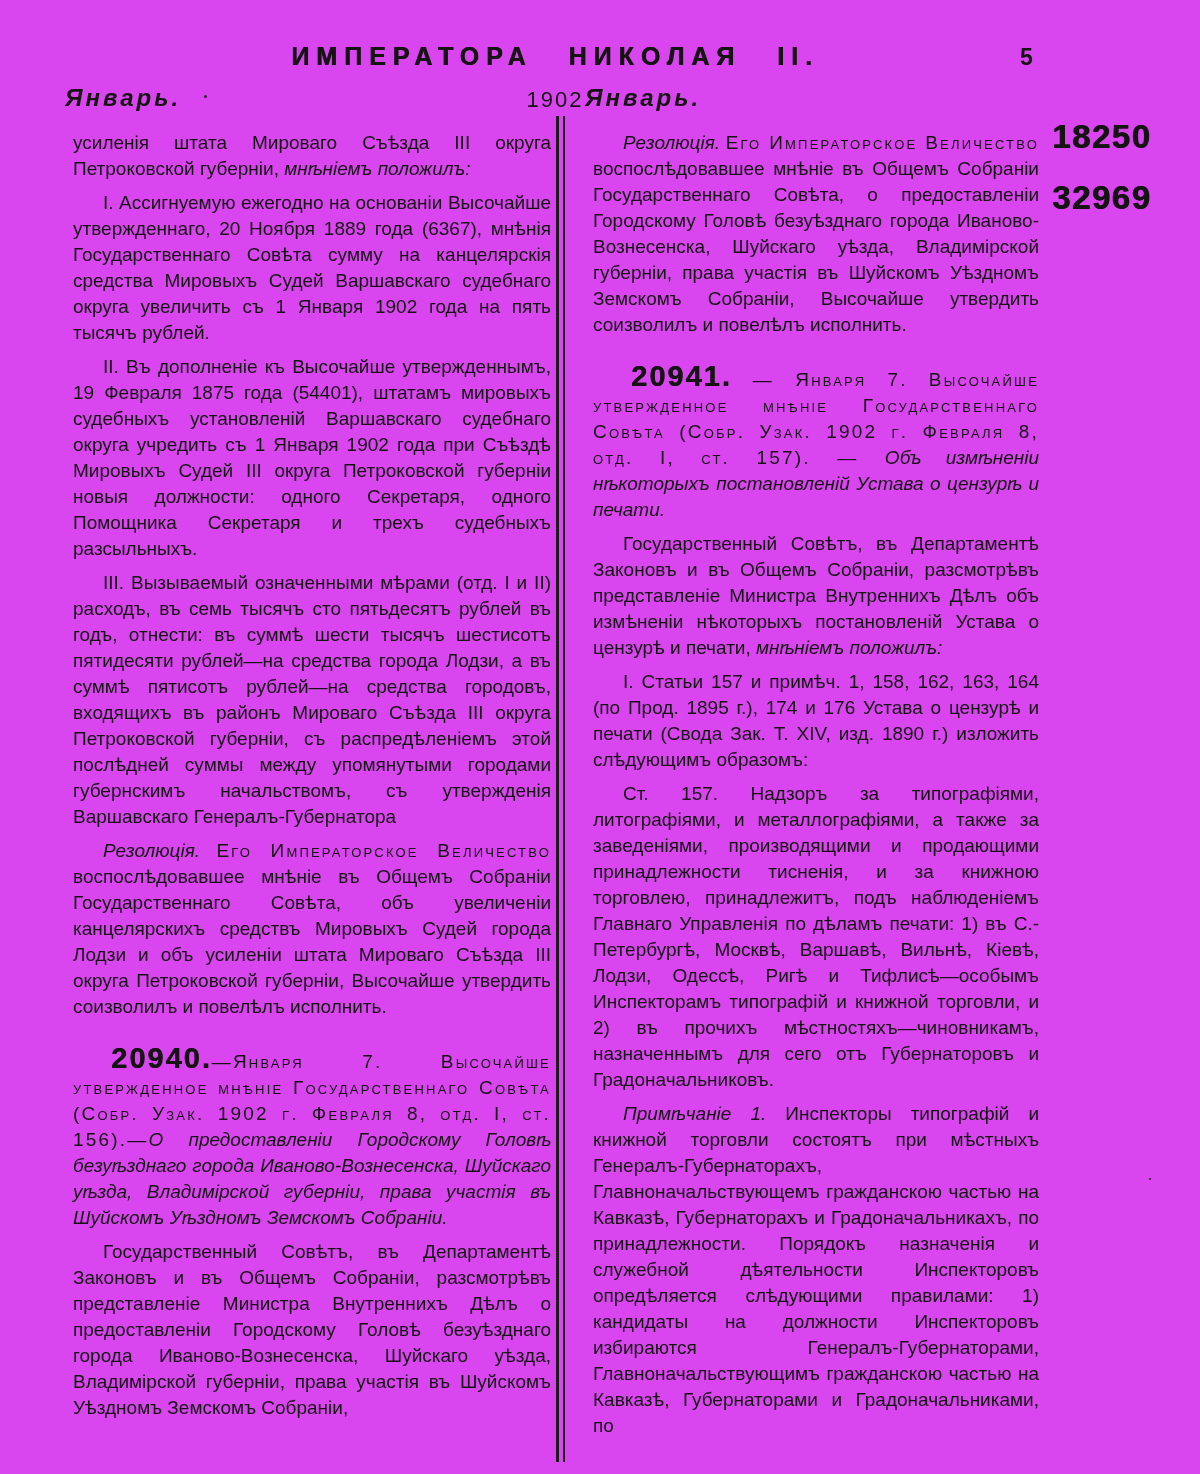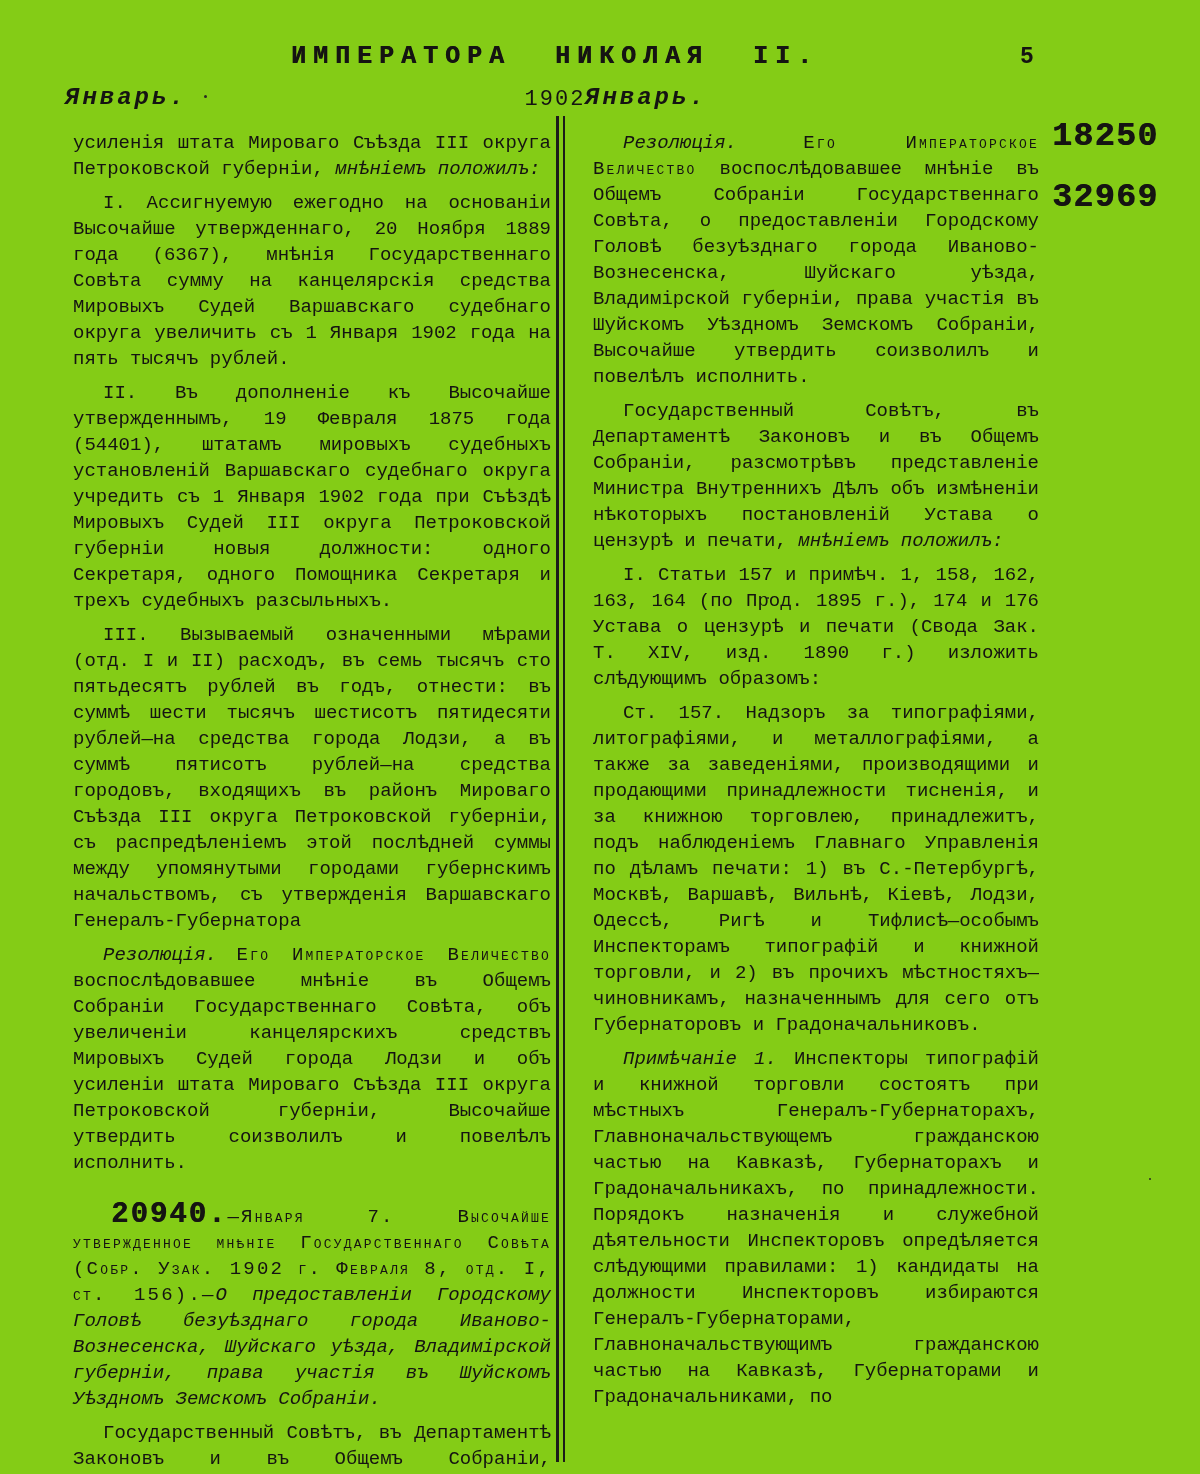--- a/index.html
+++ b/index.html
@@ -1,21 +1,21 @@
 <!DOCTYPE html>
 <html><head>
 <meta charset="utf-8">
 <style>
   html, body { margin:0; padding:0; background:#e8e8e4; }
   .page {
     position: relative;
     width: 1200px;
     height: 1474px;
-    background: #84cc16;
-    font-family: Liberation Mono, monospace;
+    background: #d946ef;
+    font-family: Liberation Sans, sans-serif;
     color: #151412;
     overflow: hidden;
   }
   
   .page-title {
     position: absolute;
     top: 42px; left: 65px; width: 980px;
     text-align: center;
     font-size: 25px; font-weight: bold;
     letter-spacing: 7px; word-spacing: 22px;
@@ -115,20 +115,21 @@
       <p class="para continuation"><span class="seg-regular">усиленія штата Мироваго Съѣзда III округа Петроковской губерніи, </span><span class="seg-italic">мнѣніемъ положилъ:</span></p>
       <p class="para body"><span class="seg-regular">I. Ассигнуемую ежегодно на основаніи Высочайше утвержденнаго, 20 Ноября 1889 года (6367), мнѣнія Государственнаго Совѣта сумму на канцелярскія средства Мировыхъ Судей Варшавскаго судебнаго округа увеличить съ 1 Января 1902 года на пять тысячъ рублей.</span></p>
       <p class="para body"><span class="seg-regular">II. Въ дополненіе къ Высочайше утвержденнымъ, 19 Февраля 1875 года (54401), штатамъ мировыхъ судебныхъ установленій Варшавскаго судебнаго округа учредить съ 1 Января 1902 года при Съѣздѣ Мировыхъ Судей III округа Петроковской губерніи новыя должности: одного Секретаря, одного Помощника Секретаря и трехъ судебныхъ разсыльныхъ.</span></p>
       <p class="para body"><span class="seg-regular">III. Вызываемый означенными мѣрами (отд. I и II) расходъ, въ семь тысячъ сто пятьдесятъ рублей въ годъ, отнести: въ суммѣ шести тысячъ шестисотъ пятидесяти рублей—на средства города Лодзи, а въ суммѣ пятисотъ рублей—на средства городовъ, входящихъ въ районъ Мироваго Съѣзда III округа Петроковской губерніи, съ распредѣленіемъ этой послѣдней суммы между упомянутыми городами губернскимъ начальствомъ, съ утвержденія Варшавскаго Генералъ-Губернатора</span></p>
       <p class="para body"><span class="seg-italic">Резолюція. </span><span class="seg-smallcaps">Его Императорское Величество</span><span class="seg-regular"> воспослѣдовавшее мнѣніе въ Общемъ Собраніи Государственнаго Совѣта, объ увеличеніи канцелярскихъ средствъ Мировыхъ Судей города Лодзи и объ усиленіи штата Мироваго Съѣзда III округа Петроковской губерніи, Высочайше утвердить соизволилъ и повелѣлъ исполнить.</span></p>
       <p class="para entry"><span class="seg-number">20940.</span><span class="seg-smallcaps">—Января 7. Высочайше утвержденное мнѣніе Государственнаго Совѣта (Собр. Узак. 1902 г. Февраля 8, отд. I, ст. 156).—</span><span class="seg-italic">О предоставленіи Городскому Головѣ безуѣзднаго города Иваново-Вознесенска, Шуйскаго уѣзда, Владимірской губерніи, права участія въ Шуйскомъ Уѣздномъ Земскомъ Собраніи.</span></p>
       <p class="para body"><span class="seg-regular">Государственный Совѣтъ, въ Департаментѣ Законовъ и въ Общемъ Собраніи, разсмотрѣвъ представленіе Министра Внутреннихъ Дѣлъ о предоставленіи Городскому Головѣ безуѣзднаго города Иваново-Вознесенска, Шуйскаго уѣзда, Владимірской губерніи, права участія въ Шуйскомъ Уѣздномъ Земскомъ Собраніи, </span></p>
     </div>
   <div class="col col-right">
       <p class="para body"><span class="seg-italic">Резолюція. </span><span class="seg-smallcaps">Его Императорское Величество</span><span class="seg-regular"> воспослѣдовавшее мнѣніе въ Общемъ Собраніи Государственнаго Совѣта, о предоставленіи Городскому Головѣ безуѣзднаго города Иваново-Вознесенска, Шуйскаго уѣзда, Владимірской губерніи, права участія въ Шуйскомъ Уѣздномъ Земскомъ Собраніи, Высочайше утвердить соизволилъ и повелѣлъ исполнить.</span></p>
+      <p class="para entry"><span class="seg-number">20941.</span><span class="seg-smallcaps"> — Января 7. Высочайше утвержденное мнѣніе Государственнаго Совѣта (Собр. Узак. 1902 г. Февраля 8, отд. I, ст. 157). — </span><span class="seg-italic">Объ измѣненіи нѣкоторыхъ постановленій Устава о цензурѣ и печати.</span></p>
       <p class="para body"><span class="seg-regular">Государственный Совѣтъ, въ Департаментѣ Законовъ и въ Общемъ Собраніи, разсмотрѣвъ представленіе Министра Внутреннихъ Дѣлъ объ измѣненіи нѣкоторыхъ постановленій Устава о цензурѣ и печати, </span><span class="seg-italic">мнѣніемъ положилъ:</span></p>
       <p class="para body"><span class="seg-regular">I. Статьи 157 и примѣч. 1, 158, 162, 163, 164 (по Прод. 1895 г.), 174 и 176 Устава о цензурѣ и печати (Свода Зак. Т. XIV, изд. 1890 г.) изложить слѣдующимъ образомъ:</span></p>
       <p class="para body"><span class="seg-regular">Ст. 157. Надзоръ за типографіями, литографіями, и металлографіями, а также за заведеніями, производящими и продающими принадлежности тисненія, и за книжною торговлею, принадлежитъ, подъ наблюденіемъ Главнаго Управленія по дѣламъ печати: 1) въ С.-Петербургѣ, Москвѣ, Варшавѣ, Вильнѣ, Кіевѣ, Лодзи, Одессѣ, Ригѣ и Тифлисѣ—особымъ Инспекторамъ типографій и книжной торговли, и 2) въ прочихъ мѣстностяхъ—чиновникамъ, назначеннымъ для сего отъ Губернаторовъ и Градоначальниковъ.</span></p>
       <p class="para body"><span class="seg-italic">Примѣчаніе 1.</span><span class="seg-regular"> Инспекторы типографій и книжной торговли состоятъ при мѣстныхъ Генералъ-Губернаторахъ, Главноначальствующемъ гражданскою частью на Кавказѣ, Губернаторахъ и Градоначальникахъ, по принадлежности. Порядокъ назначенія и служебной дѣятельности Инспекторовъ опредѣляется слѣдующими правилами: 1) кандидаты на должности Инспекторовъ избираются Генералъ-Губернаторами, Главноначальствующимъ гражданскою частью на Кавказѣ, Губернаторами и Градоначальниками, по</span></p>
     </div>
 
   <div class="margin-number n1">18250</div>
   <div class="margin-number n2">32969</div>
 
   <div class="speck s1"></div>

